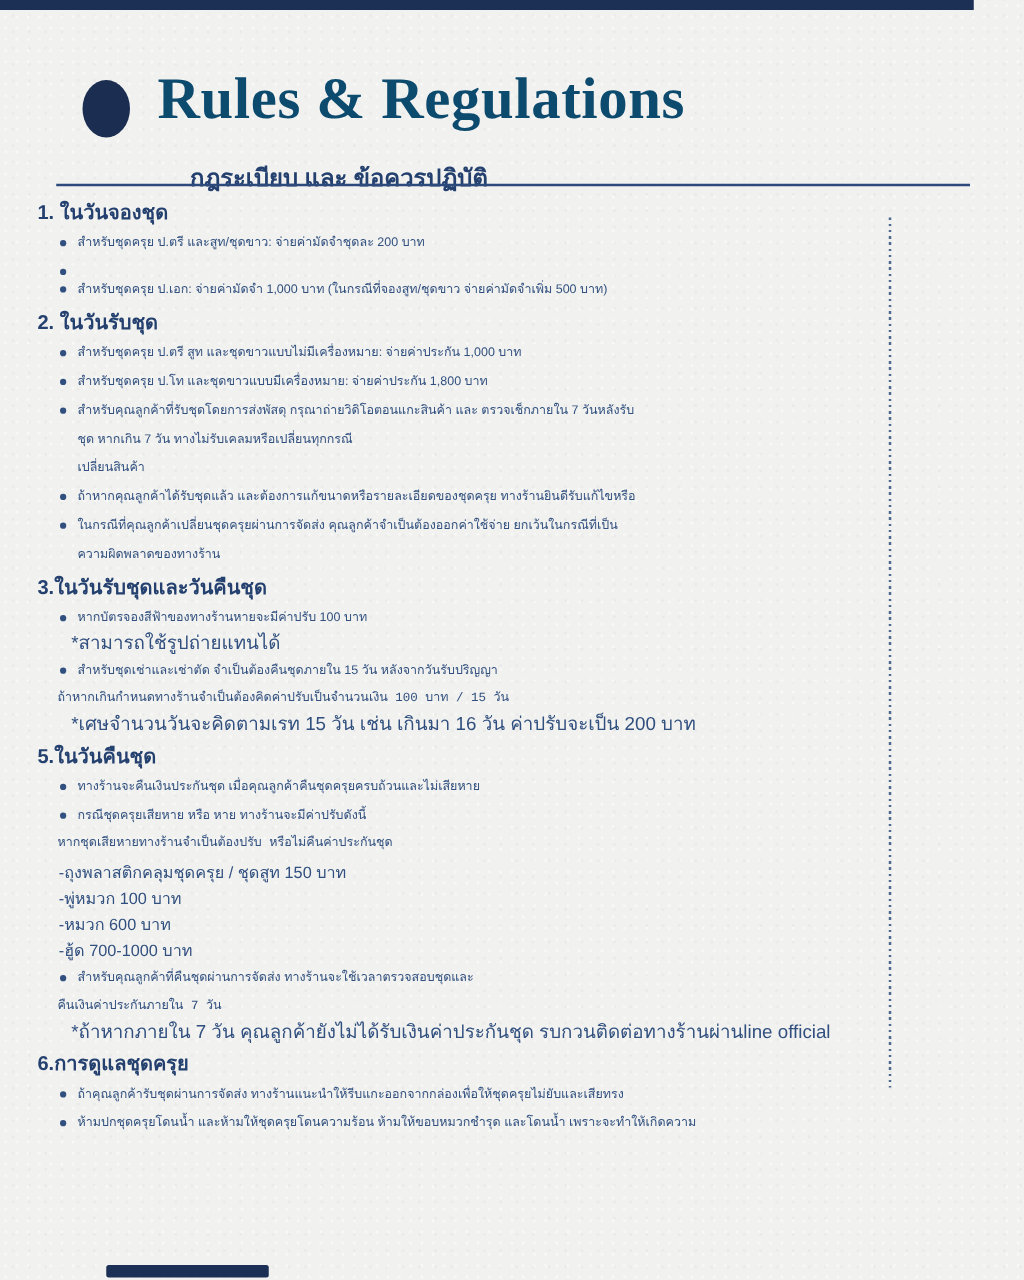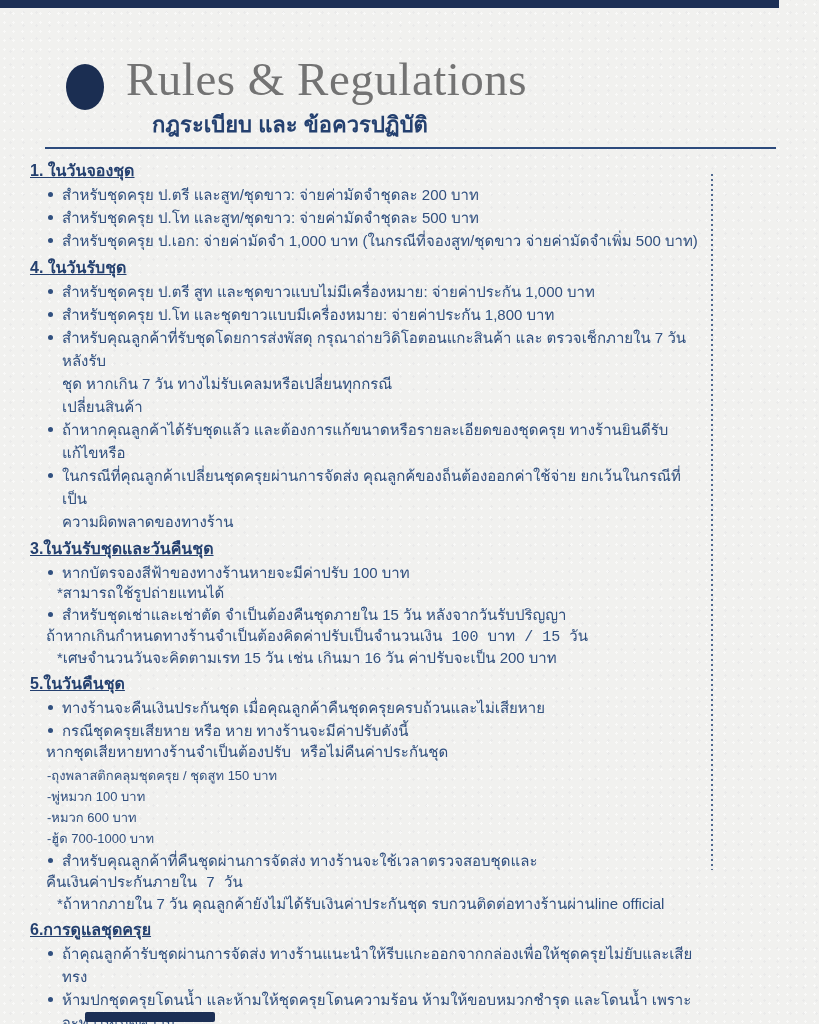--- a/index.html
+++ b/index.html
@@ -14,27 +14,27 @@
     font-family:"Liberation Sans","DejaVu Sans",sans-serif;
     color:#31507f;
   }
   .top-bar{position:absolute;top:0;left:0;width:779px;height:8px;background:#1c2f55;}
   .bottom-bar{position:absolute;left:85px;top:1012px;width:130px;height:10px;background:#1c2f55;border-radius:2px;}
   header{position:absolute;top:54px;left:66px;display:flex;align-items:flex-start;}
   .oval{width:38px;height:46px;border-radius:50%;background:#1b2e52;margin-top:10px;flex:0 0 auto;}
   .htext{margin-left:22px;}
   h1{
     margin:0;font-family:"Liberation Serif","DejaVu Serif",serif;
-    font-size:47px;font-weight:400;color:#737373;letter-spacing:.5px;line-height:1.08;
+    font-size:47px;font-weight:700;color:#0c4a6e;letter-spacing:.5px;line-height:1.08;
   }
-  .subtitle{margin:2px 0 0 26px;font-size:22px;font-weight:700;color:#24406f;}
+  .subtitle{margin:22px 0 0 26px;font-size:19px;font-weight:700;color:#24406f;}
   .rule{position:absolute;top:147px;left:45px;width:731px;border:none;border-top:2px solid #2c4a7c;margin:0;}
   main{position:absolute;top:155px;left:30px;width:672px;}
-  h2{font-size:16px;font-weight:700;color:#24406f;margin:4px 0 1px 0;line-height:23px;text-decoration:underline;}
-  .item{font-size:15px;line-height:23px;color:#31507f;}
+  h2{font-size:16px;font-weight:700;color:#24406f;margin:4px 0 1px 0;line-height:23px;}
+  .item{font-size:10px;line-height:23px;color:#31507f;}
   .t-bullet{display:flex;}
   .dot{flex:0 0 auto;width:5px;height:5px;border-radius:50%;background:#31507f;margin:9px 9px 0 18px;}
   .t-cont{padding-left:32px;}
   .t-cont2{padding-left:16px;font-family:Liberation Mono, monospace;}
   .t-dash{padding-left:17px;font-size:13px;line-height:21px;}
   .t-note{padding-left:27px;font-size:15px;line-height:16px;padding-top:1px;padding-bottom:2px;}
   .vdots{
     position:absolute;left:711px;top:174px;height:696px;width:2px;opacity:.85;
     background:repeating-linear-gradient(to bottom,#31507f 0 2px,transparent 2px 5px);
   }
@@ -56,50 +56,49 @@
 
 <main>
     <section>
       <h2>1. ในวันจองชุด</h2>
       <div class="item t-bullet">
         <span class="dot"></span>
         <span class="txt">สำหรับชุดครุย ป.ตรี และสูท/ชุดขาว: จ่ายค่ามัดจำชุดละ 200 บาท</span>
       </div>
       <div class="item t-bullet">
         <span class="dot"></span>
-        <span class="txt">สำหรับชุดครุย ป.โท และสูท/ชุดขาว: จ่ายค่ามัดจำชุดละ 500 บาท</span>
       </div>
       <div class="item t-bullet">
         <span class="dot"></span>
         <span class="txt">สำหรับชุดครุย ป.เอก: จ่ายค่ามัดจำ 1,000 บาท (ในกรณีที่จองสูท/ชุดขาว จ่ายค่ามัดจำเพิ่ม 500 บาท)</span>
       </div>
     </section>
     <section>
-      <h2>4. ในวันรับชุด</h2>
+      <h2>2. ในวันรับชุด</h2>
       <div class="item t-bullet">
         <span class="dot"></span>
         <span class="txt">สำหรับชุดครุย ป.ตรี สูท และชุดขาวแบบไม่มีเครื่องหมาย: จ่ายค่าประกัน 1,000 บาท</span>
       </div>
       <div class="item t-bullet">
         <span class="dot"></span>
         <span class="txt">สำหรับชุดครุย ป.โท และชุดขาวแบบมีเครื่องหมาย: จ่ายค่าประกัน 1,800 บาท</span>
       </div>
       <div class="item t-bullet">
         <span class="dot"></span>
         <span class="txt">สำหรับคุณลูกค้าที่รับชุดโดยการส่งพัสดุ กรุณาถ่ายวิดิโอตอนแกะสินค้า และ ตรวจเช็กภายใน 7 วันหลังรับ</span>
       </div>
       <div class="item t-cont">ชุด หากเกิน 7 วัน ทางไม่รับเคลมหรือเปลี่ยนทุกกรณี</div>
       <div class="item t-cont">เปลี่ยนสินค้า</div>
       <div class="item t-bullet">
         <span class="dot"></span>
         <span class="txt">ถ้าหากคุณลูกค้าได้รับชุดแล้ว และต้องการแก้ขนาดหรือรายละเอียดของชุดครุย ทางร้านยินดีรับแก้ไขหรือ</span>
       </div>
       <div class="item t-bullet">
         <span class="dot"></span>
-        <span class="txt">ในกรณีที่คุณลูกค้าเปลี่ยนชุดครุยผ่านการจัดส่ง คุณลูกค้ของถ็นต้องออกค่าใช้จ่าย ยกเว้นในกรณีที่เป็น</span>
+        <span class="txt">ในกรณีที่คุณลูกค้าเปลี่ยนชุดครุยผ่านการจัดส่ง คุณลูกค้าจำเป็นต้องออกค่าใช้จ่าย ยกเว้นในกรณีที่เป็น</span>
       </div>
       <div class="item t-cont">ความผิดพลาดของทางร้าน</div>
     </section>
     <section>
       <h2>3.ในวันรับชุดและวันคืนชุด</h2>
       <div class="item t-bullet">
         <span class="dot"></span>
         <span class="txt">หากบัตรจองสีฟ้าของทางร้านหายจะมีค่าปรับ 100 บาท</span>
       </div>
       <div class="item t-note">*สามารถใช้รูปถ่ายแทนได้</div>

